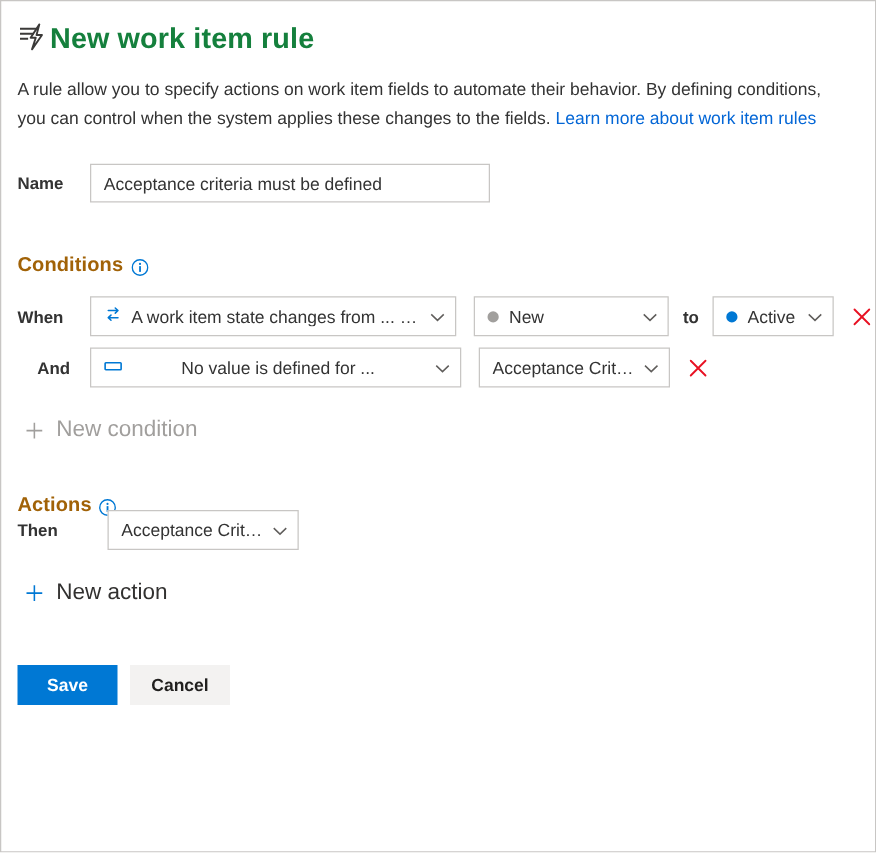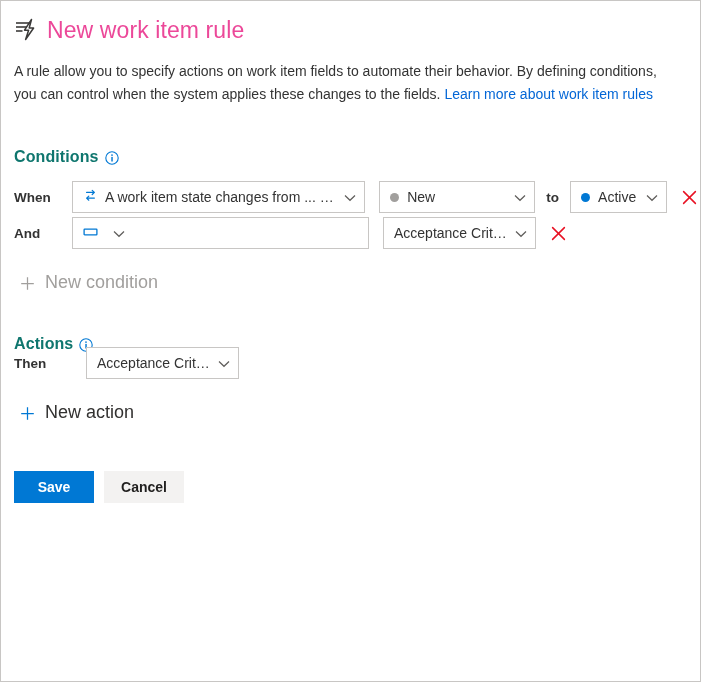--- a/index.html
+++ b/index.html
@@ -31,24 +31,24 @@
     height: 46px;
   }
   .bolt-icon {
     width: 26px;
     height: 26px;
     flex: 0 0 26px;
     display: block;
   }
   .page-title {
     font-size: 23px;
-    font-weight: 400;
-    color: #ec4899;
+    font-weight: 700;
+    color: #15803d;
     letter-spacing: 0.1px;
-    margin-left: 7px;
+    margin-left: 0;
     line-height: 26px;
     white-space: nowrap;
   }
 
   
   .description {
     margin: 13px 14px 0 13px;
     font-size: 14px;
     line-height: 23px;
     color: #333333;
@@ -87,41 +87,41 @@
 
   
   .section-header {
     display: flex;
     align-items: center;
     margin: 42px 0 0 13px;
   }
   .section-title {
     font-size: 16px;
     font-weight: bold;
-    color: #0f766e;
+    color: #a16207;
     letter-spacing: 0.1px;
   }
   .info-icon {
     width: 14px;
     height: 14px;
     margin-left: 6px;
     display: block;
     position: relative;
     top: 1px;
   }
 
   
   .rule-row {
     display: flex;
     align-items: center;
     margin-left: 13px;
     height: 20px;
   }
   .rule-row.when { margin-top: 21px; }
-  .rule-row.and  { margin-top: 16px; }
+  .rule-row.and  { margin-top: 21px; text-align: center; }
   .rule-row.then { }
 
   .rule-prefix {
     font-size: 13.5px;
     font-weight: bold;
     color: #333333;
     width: 58px;
     flex: 0 0 58px;
   }
 
@@ -251,20 +251,24 @@
         <path d="M17.5 2.5 L10.5 13.2 L14.6 13.2 L11.6 22.5 L19.6 11.0 L15.2 11.0 Z" fill="none" stroke="#3b3a39" stroke-width="1.5" stroke-linejoin="round"></path>
       </svg>
     </span>
     <span class="page-title">New work item rule</span>
   </div>
 
   <div class="description">
     <span>A rule allow you to specify actions on work item fields to automate their behavior. By defining conditions, you can control when the system applies these changes to the fields. </span><a href="#">Learn more about work item rules</a>
   </div>
 
+  <div class="name-row">
+    <span class="name-label">Name</span>
+    <input class="name-input" type="text" value="Acceptance criteria must be defined" style="">
+  </div>
 
   <div class="section-header">
     <span class="section-title">Conditions</span>
     <span class="info-icon">
       <svg width="14" height="14" viewBox="0 0 14 14" xmlns="http://www.w3.org/2000/svg">
         <circle cx="7" cy="7" r="6.2" fill="none" stroke="#0078d4" stroke-width="1.1"></circle>
         <circle cx="7" cy="4.1" r="0.85" fill="#0078d4"></circle>
         <rect x="6.3" y="5.9" width="1.45" height="4.6" fill="#0078d4"></rect>
       </svg>
     </span>
@@ -321,20 +325,21 @@
 
   <div class="rule-row and">
     <span class="rule-prefix">And</span>
 
     <div class="dd dd-w300">
       <span class="dd-lead-icon">
         <svg width="15" height="12" viewBox="0 0 15 12" xmlns="http://www.w3.org/2000/svg">
           <rect x="1.1" y="3.2" width="12.8" height="5.6" rx="0.6" fill="none" stroke="#0078d4" stroke-width="1.3"></rect>
         </svg>
       </span>
+      <span class="dd-text">No value is defined for ...</span>
       <span class="chev">
         <svg width="12" height="8" viewBox="0 0 12 8" xmlns="http://www.w3.org/2000/svg">
           <path d="M1 1.5 L6 6.3 L11 1.5" fill="none" stroke="#605e5c" stroke-width="1.2"></path>
         </svg>
       </span>
     </div>
 
     <span class="gap-14"></span>
 
     <div class="dd dd-w155">

